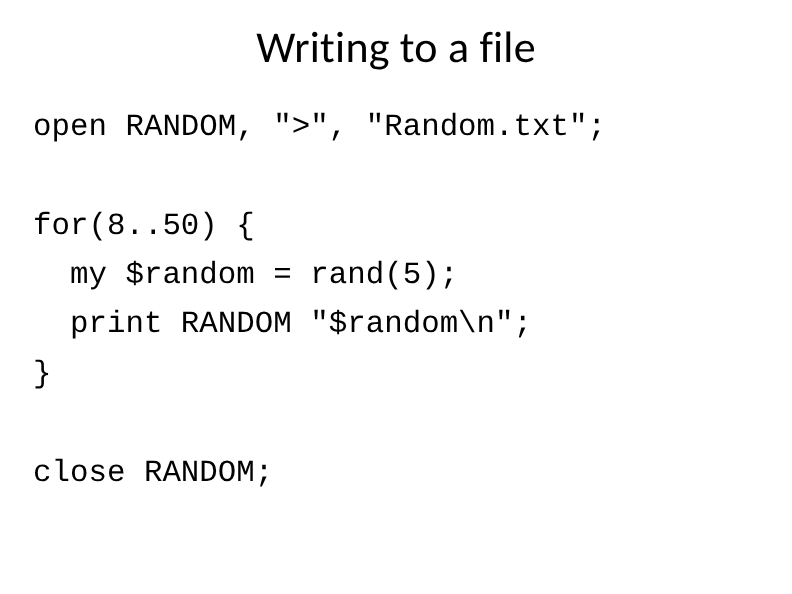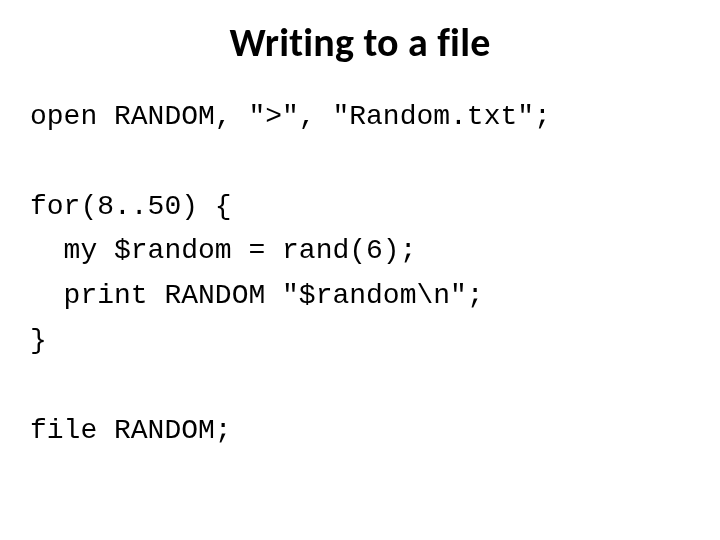--- a/index.html
+++ b/index.html
@@ -13,38 +13,38 @@
   }
   .slide {
     width: 720px;
     height: 540px;
     box-sizing: border-box;
     padding: 18px 40px 20px 40px;
   }
   .title {
     text-align: center;
     font-size: 40px;
-    font-weight: 700;
+    font-weight: 400;
     margin: 0 0 28px 0;
     letter-spacing: 0.2px;
   }
   .code {
     font-family: "Courier New", Courier, monospace;
     font-size: 28px;
     line-height: 1.6;
     white-space: pre;
     margin-left: -10px;
   }
 </style>
 </head>
 <body>
 
 <div class="slide">
   <h1 class="title">Writing to a file</h1>
   <div class="code"><span>open RANDOM, "&gt;", "Random.txt";</span>
 <span></span>
 <span>for(8..50) {</span>
-<span>  my $random = rand(6);</span>
+<span>  my $random = rand(5);</span>
 <span>  print RANDOM "$random\n";</span>
 <span>}</span>
 <span></span>
-<span>file RANDOM;</span></div>
+<span>close RANDOM;</span></div>
 </div>
 
 </body></html>

